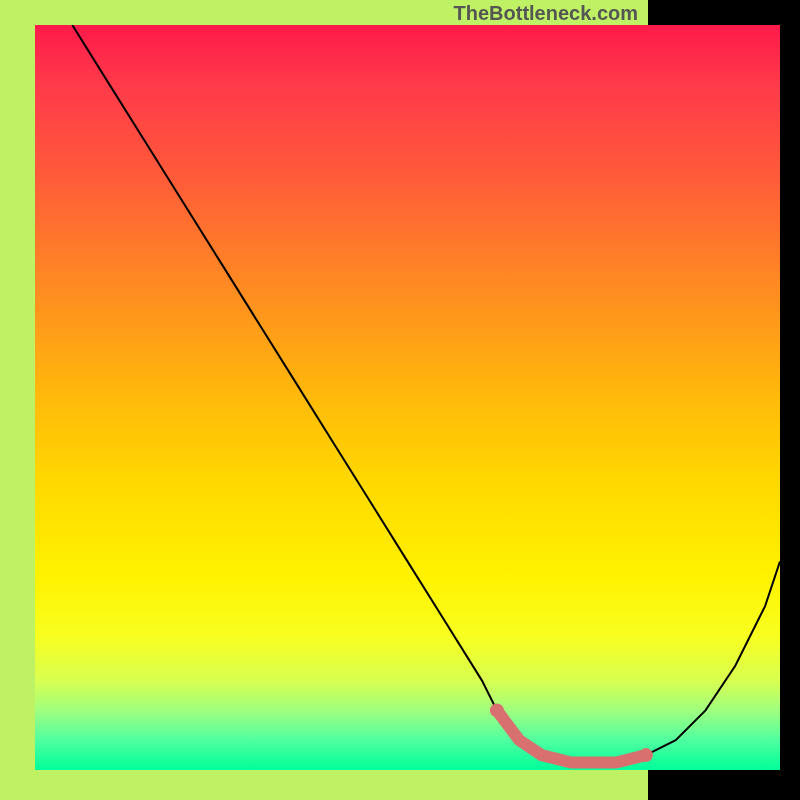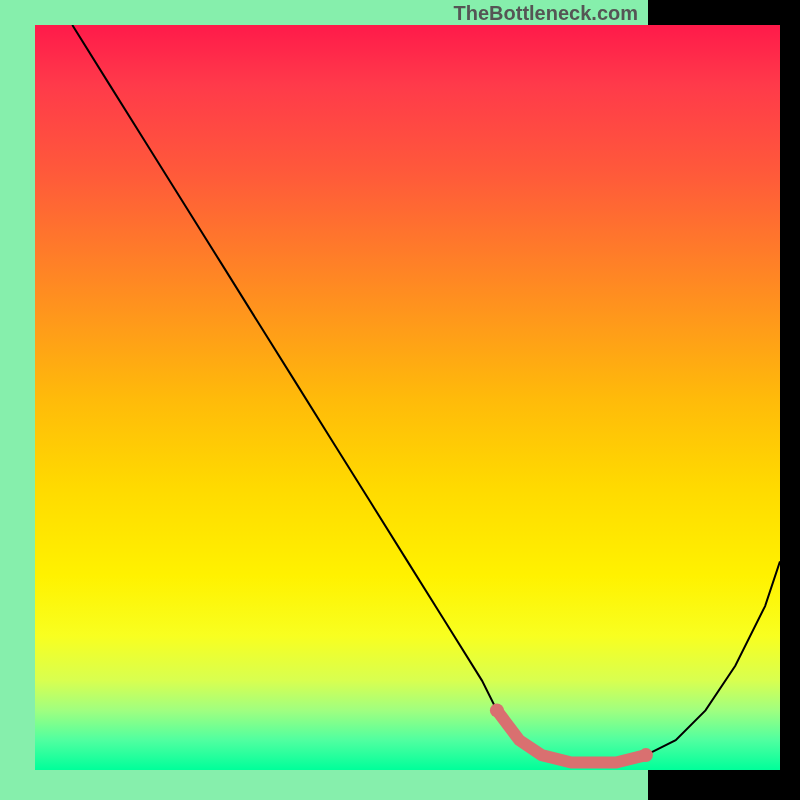--- a/index.html
+++ b/index.html
@@ -8,21 +8,21 @@
     background: #000;
     width: 800px;
     height: 800px;
     overflow: hidden;
     font-family: Arial, sans-serif;
   }
   .container {
     position: relative;
     width: 648px;
     height: 800px;
-    background: #86efac;
+    background: #bef264;
   }
   .watermark {
     position: absolute;
     top: 2px;
     right: 10px;
     color: #555;
     font-size: 20px;
     font-weight: bold;
     z-index: 10;
   }

